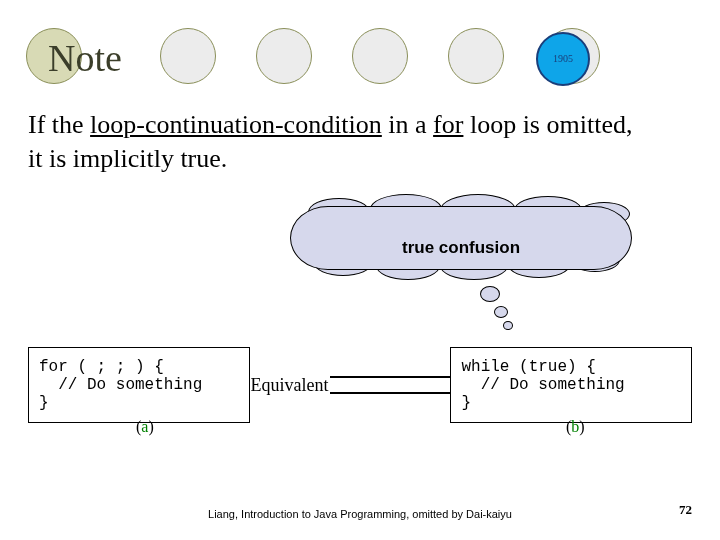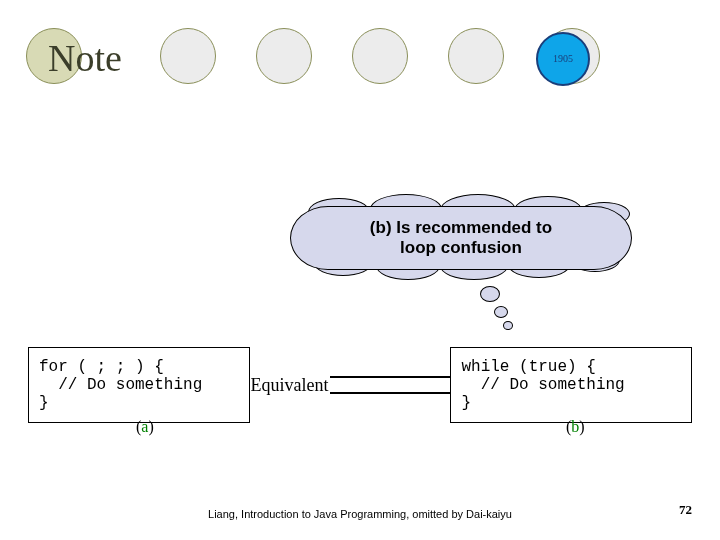--- a/index.html
+++ b/index.html
@@ -181,36 +181,40 @@
     <div class="dot big" style="left:256px;"></div>
     <div class="dot big" style="left:352px;"></div>
     <div class="dot big" style="left:448px;"></div>
     <div class="dot big" style="left:544px;"></div>
     <div class="title">Note</div>
     <div class="logo">
       <div class="logo-inner">1905</div>
     </div>
   </div>
 
+  <div class="body-text">
+    <span>If the </span><span class="ul">loop-continuation-condition</span><span> in a </span><span class="ul">for</span><span> loop is omitted,</span><br>
+    <span>it is implicitly true.</span>
+  </div>
 
   <div class="callout-wrap">
     <div class="bump" style="width:60px;height:26px;top:-8px;left:18px;"></div>
     <div class="bump" style="width:70px;height:28px;top:-12px;left:80px;"></div>
     <div class="bump" style="width:74px;height:30px;top:-12px;left:150px;"></div>
     <div class="bump" style="width:66px;height:26px;top:-10px;left:224px;"></div>
     <div class="bump" style="width:50px;height:22px;top:-4px;left:288px;"></div>
     <div class="bump" style="width:56px;height:24px;top:44px;left:24px;"></div>
     <div class="bump" style="width:62px;height:26px;top:46px;left:86px;"></div>
     <div class="bump" style="width:66px;height:26px;top:46px;left:150px;"></div>
     <div class="bump" style="width:60px;height:24px;top:46px;left:218px;"></div>
     <div class="bump" style="width:48px;height:22px;top:42px;left:280px;"></div>
     <div class="callout">
       <div>
-        <span>(b) Is recommended to</span><br>
-        <span>loop confusion</span>
+        <br>
+        <span>true confusion</span>
       </div>
     </div>
   </div>
   <div class="think1"></div>
   <div class="think2"></div>
   <div class="think3"></div>
 
   <div class="code-row">
     <div class="code-box code-a">for ( ; ; ) {
   // Do something

